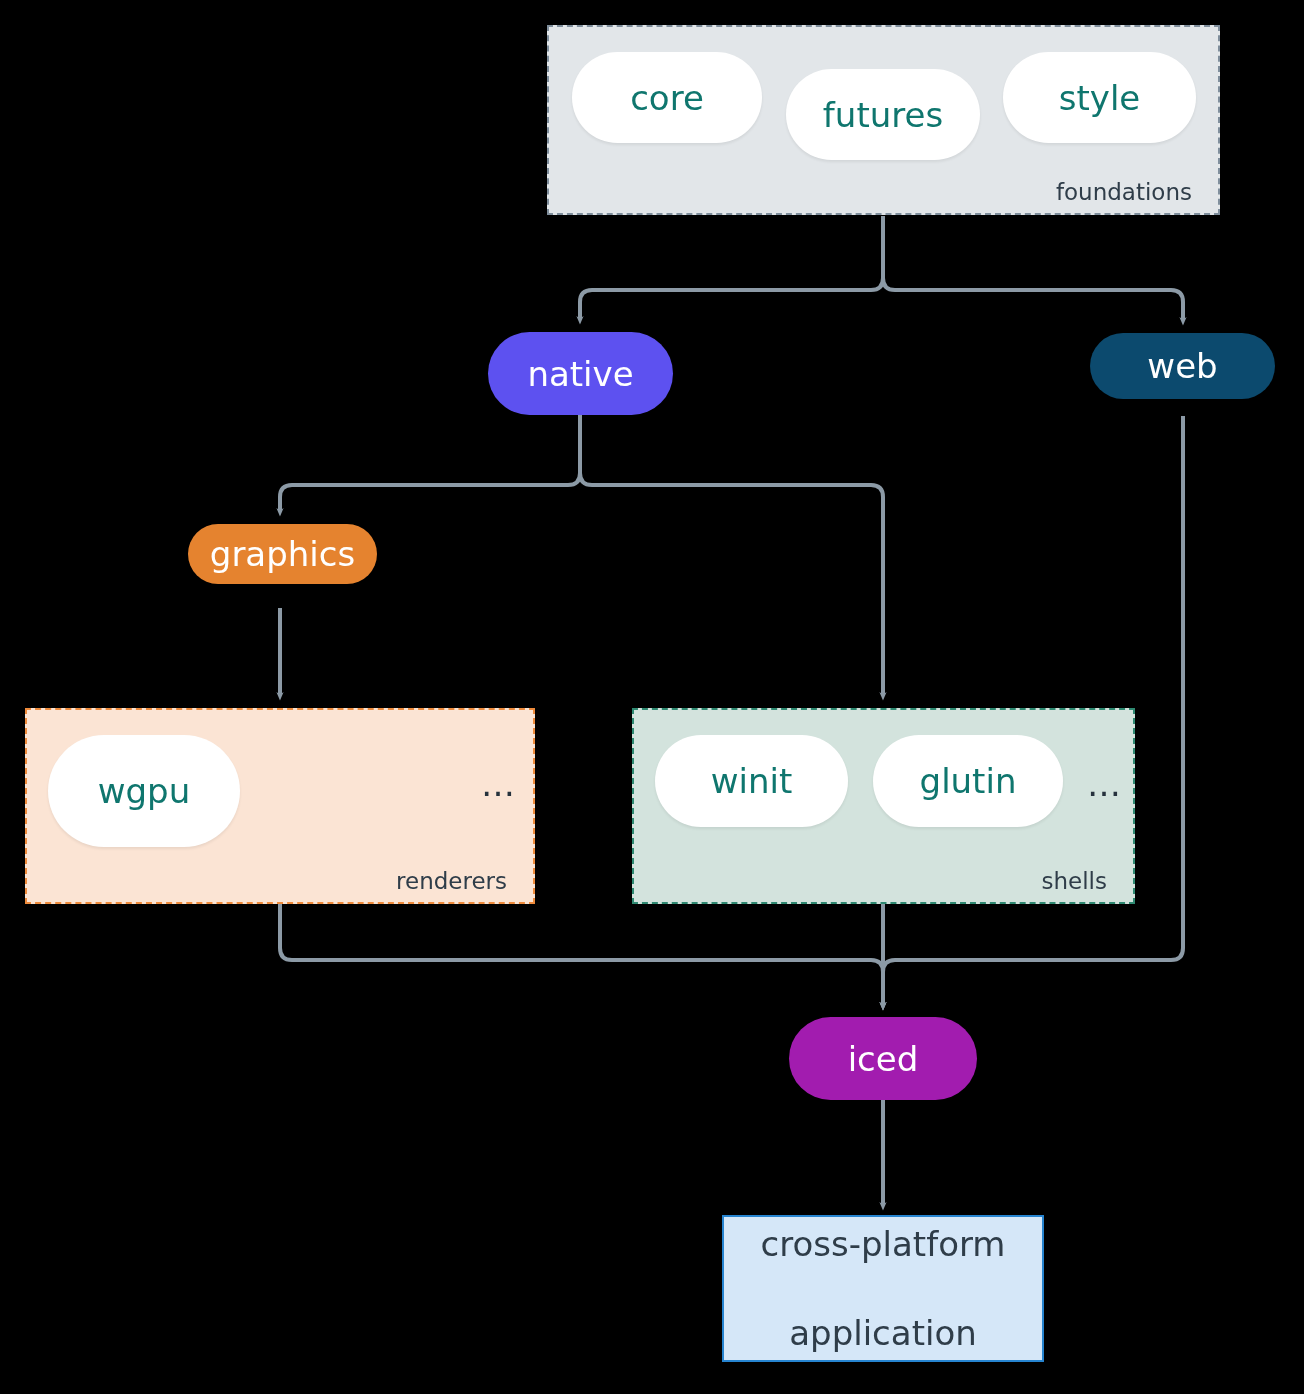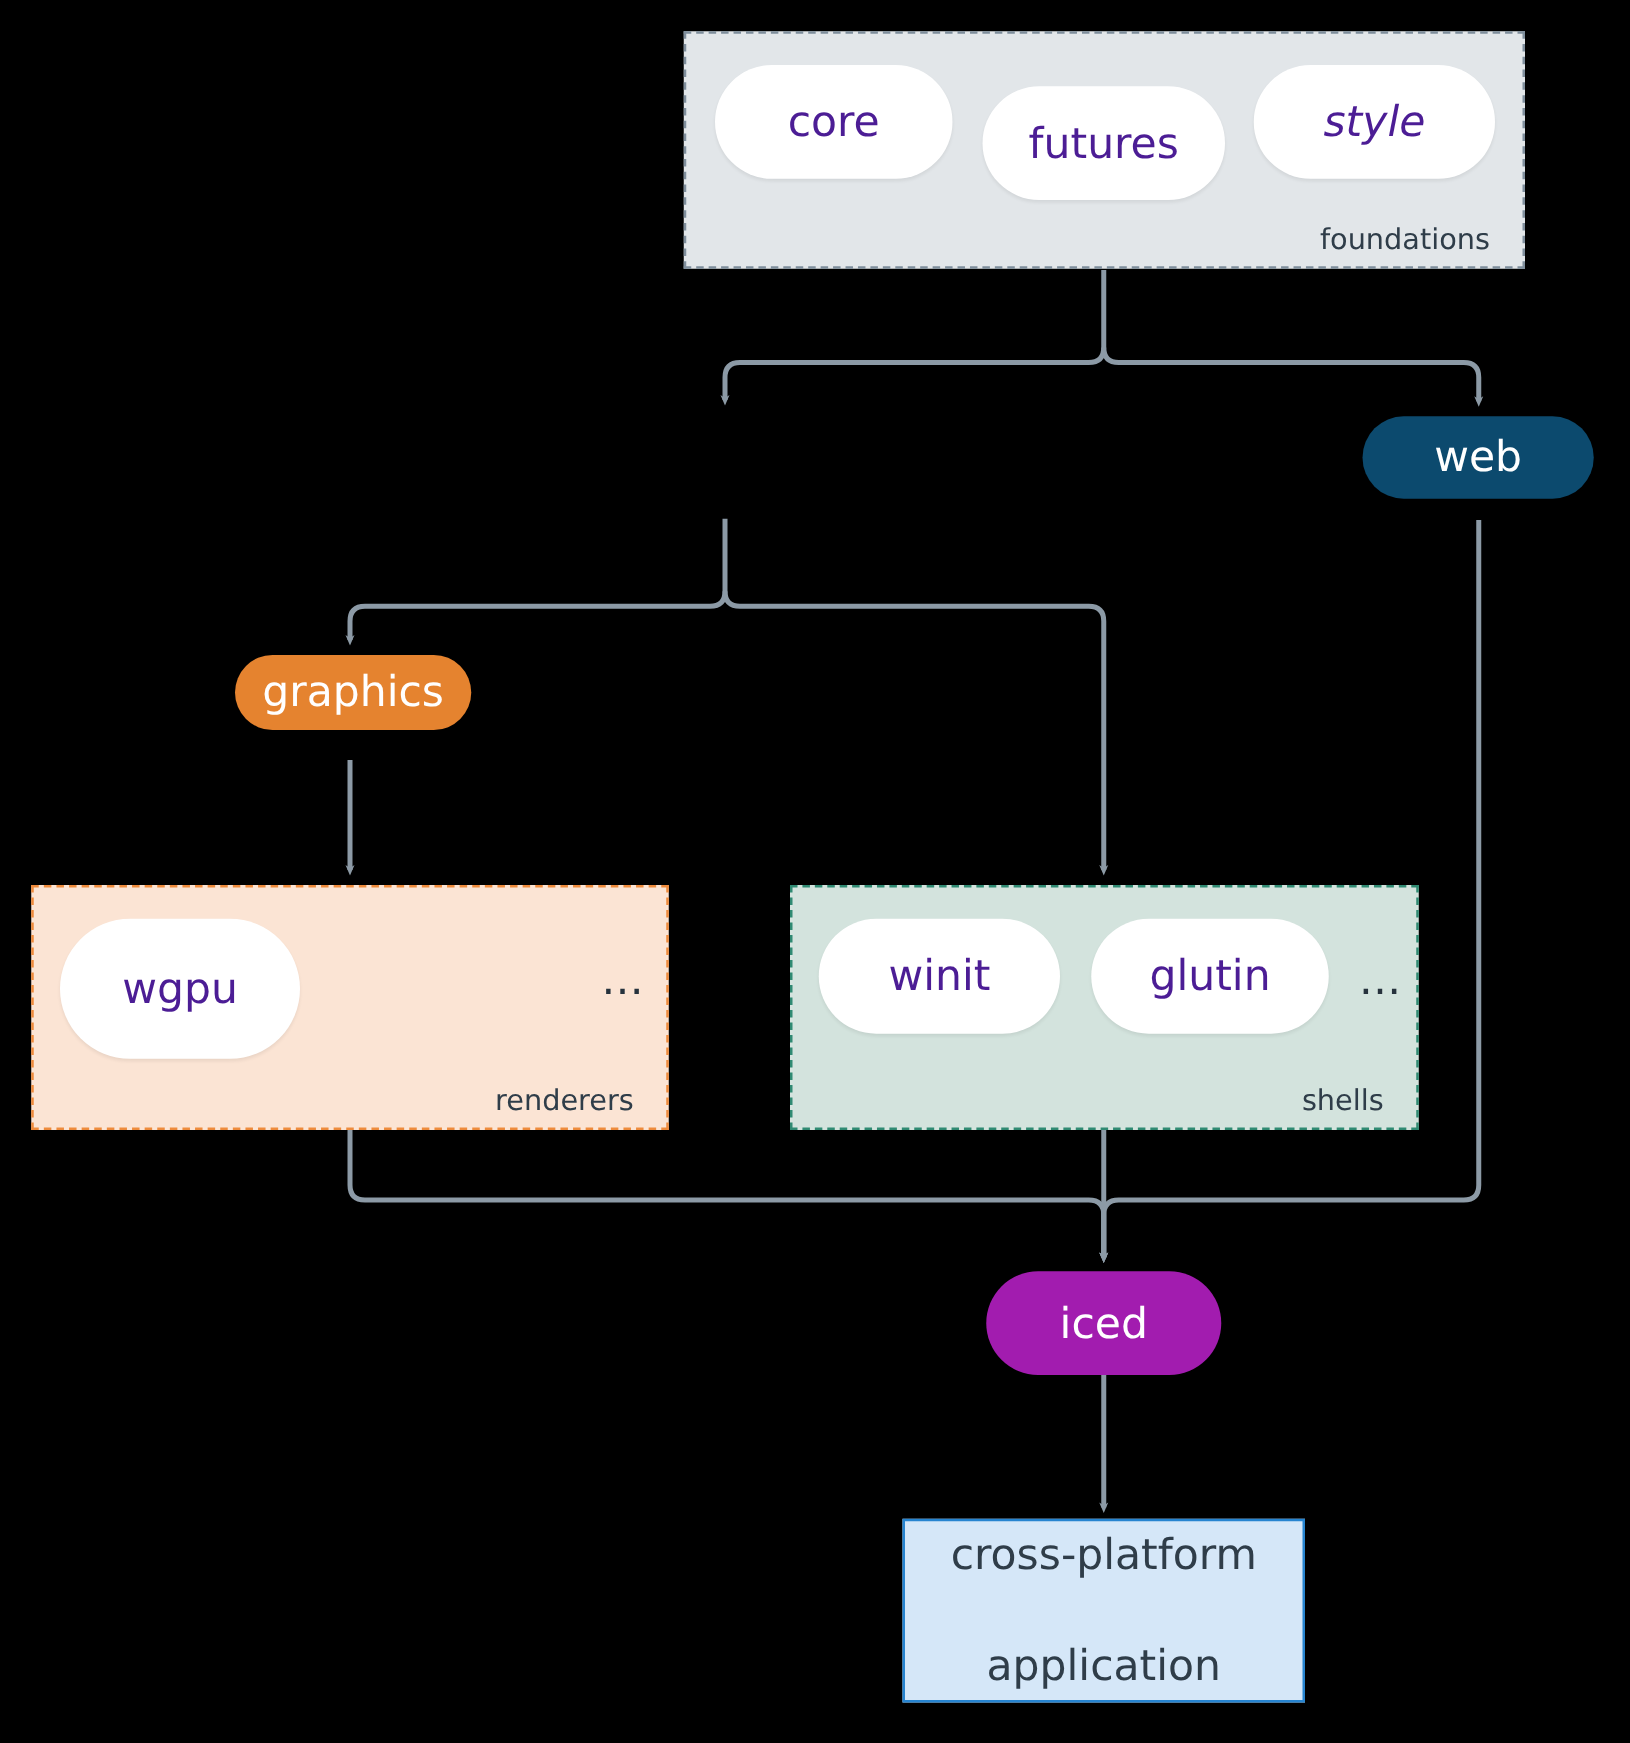--- a/index.html
+++ b/index.html
@@ -41,21 +41,21 @@
     position: absolute;
     box-sizing: border-box;
     display: flex;
     align-items: center;
     justify-content: center;
     border-radius: 999px;
     white-space: nowrap;
   }
   .pill-white {
     background: #ffffff;
-    color: #4c1d95;
+    color: #0f766e;
     font-size: 34px;
     box-shadow: 0 2px 3px rgba(0,0,0,0.07);
   }
   .node {
     position: absolute;
     box-sizing: border-box;
     display: flex;
     align-items: center;
     justify-content: center;
     border-radius: 999px;
@@ -117,24 +117,27 @@
 
   <div class="cluster" style="left:547px; top:25px; width:673px; height:190px; background:#e2e6e9; border-color:#7f8e9c;">
     <span class="cluster-label">foundations</span>
   </div>
   <div class="pill pill-white" style="left:572px; top:52px; width:190px; height:91px;">
     <span>core</span>
   </div>
   <div class="pill pill-white" style="left:786px; top:52px; width:194px; height:91px;margin-top:17px;">
     <span>futures</span>
   </div>
-  <div class="pill pill-white" style="left:1003px; top:52px; width:193px; height:91px;font-style:italic;">
+  <div class="pill pill-white" style="left:1003px; top:52px; width:193px; height:91px;">
     <span>style</span>
   </div>
 
+  <div class="node" style="left:488px; top:332px; width:185px; height:83px; background:#5d51f0;">
+    <span>native</span>
+  </div>
   <div class="node" style="left:1090px; top:333px; width:185px; height:66px; background:#0c4a6e;">
     <span>web</span>
   </div>
 
   <div class="node" style="left:188px; top:524px; width:189px; height:60px; background:#e5832f;">
     <span>graphics</span>
   </div>
 
   <div class="cluster" style="left:25px; top:708px; width:510px; height:196px; background:#fbe4d4; border-color:#ee8b3c;">
     <span class="cluster-label">renderers</span>

